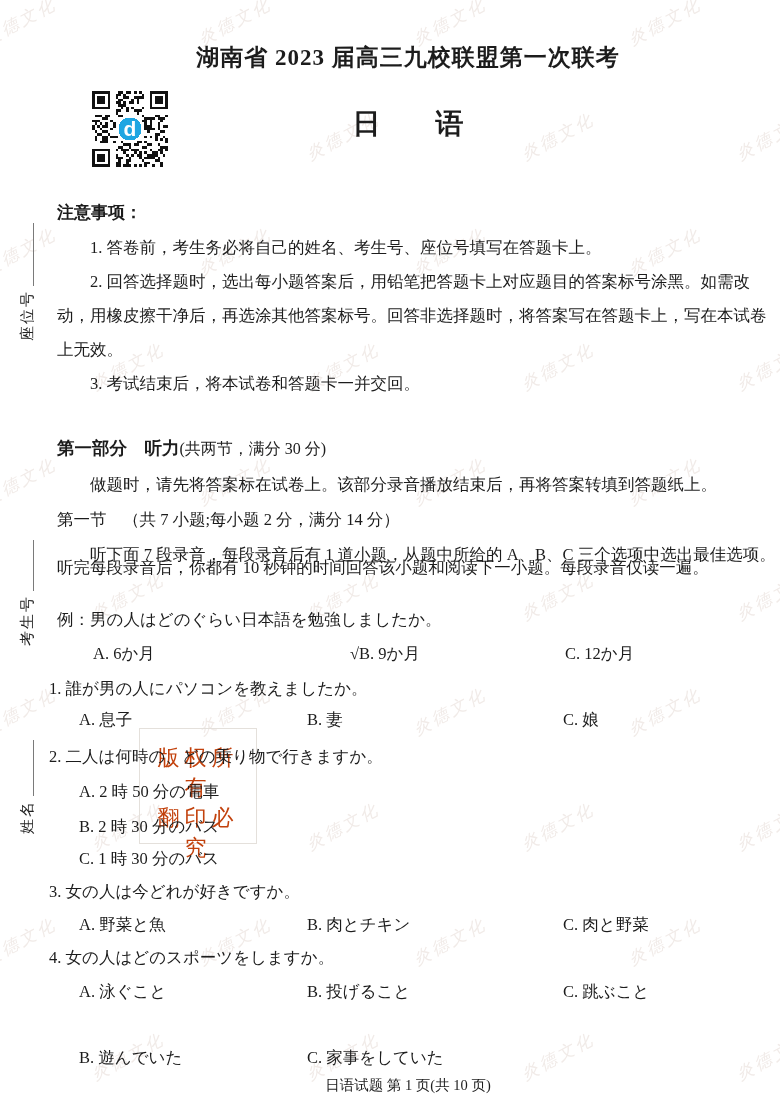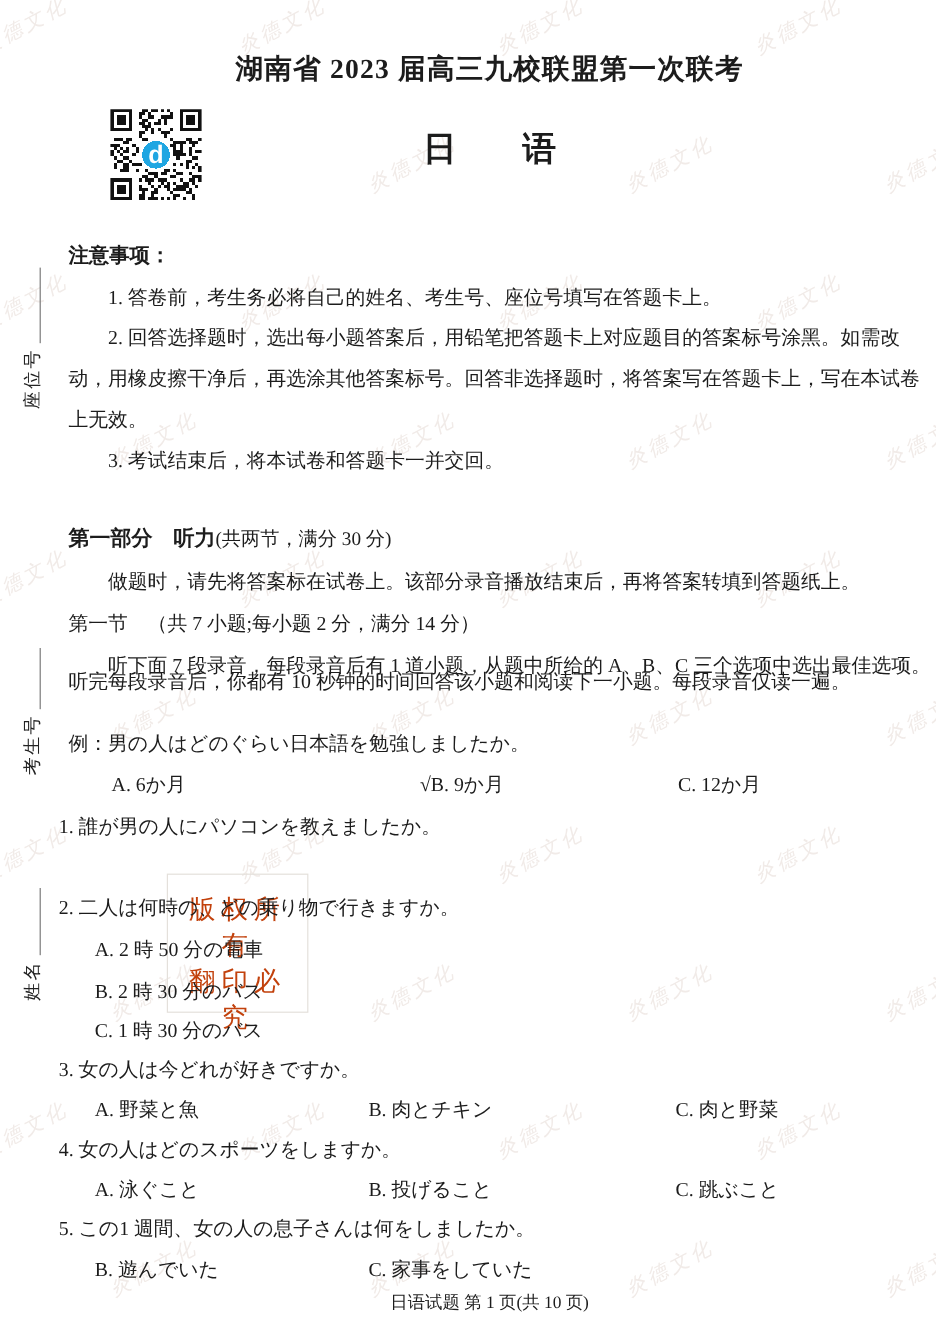--- a/index.html
+++ b/index.html
@@ -365,20 +365,25 @@
   <div class="abs txt optrow-ex z2" style="top:643px;">
     <span>A. 6か月</span>
     <span>√B. 9か月</span>
     <span>C. 12か月</span>
   </div>
 
   <div class="abs txt l49 z2" style="top:678px;">
     <span>1.</span>
     <span>誰が男の人にパソコンを教えましたか。</span>
   </div>
+  <div class="abs txt optrow-q z2" style="top:709px;">
+    <span>A. 息子</span>
+    <span>B. 妻</span>
+    <span>C. 娘</span>
+  </div>
 
   <div class="abs txt l49 z2" style="top:746px;">
     <span>2.</span>
     <span>二人は何時の、どの乗り物で行きますか。</span>
   </div>
   <div class="abs txt l79 z2" style="top:781px;">A. 2 時 50 分の電車</div>
   <div class="abs txt l79 z2" style="top:816px;">B. 2 時 30 分のバス</div>
   <div class="abs txt l79 z2" style="top:848px;">C. 1 時 30 分のバス</div>
 
   <div class="abs txt l49 z2" style="top:881px;">
@@ -394,24 +399,20 @@
   <div class="abs txt l49 z2" style="top:947px;">
     <span>4.</span>
     <span>女の人はどのスポーツをしますか。</span>
   </div>
   <div class="abs txt optrow-q z2" style="top:981px;">
     <span>A. 泳ぐこと</span>
     <span>B. 投げること</span>
     <span>C. 跳ぶこと</span>
   </div>
 
-  <div class="abs txt l49 z2" style="top:1013px;">
-    <span>5.</span>
-    <span>この1 週間、女の人の息子さんは何をしましたか。</span>
-  </div>
   <div class="abs txt optrow-q z2" style="top:1047px;">
     <span>B. 遊んでいた</span>
     <span>C. 家事をしていた</span>
   </div>
 
   <div class="abs footer">日语试题 第 1 页(共 10 页)</div>
 
 </div>
 
 </body></html>

